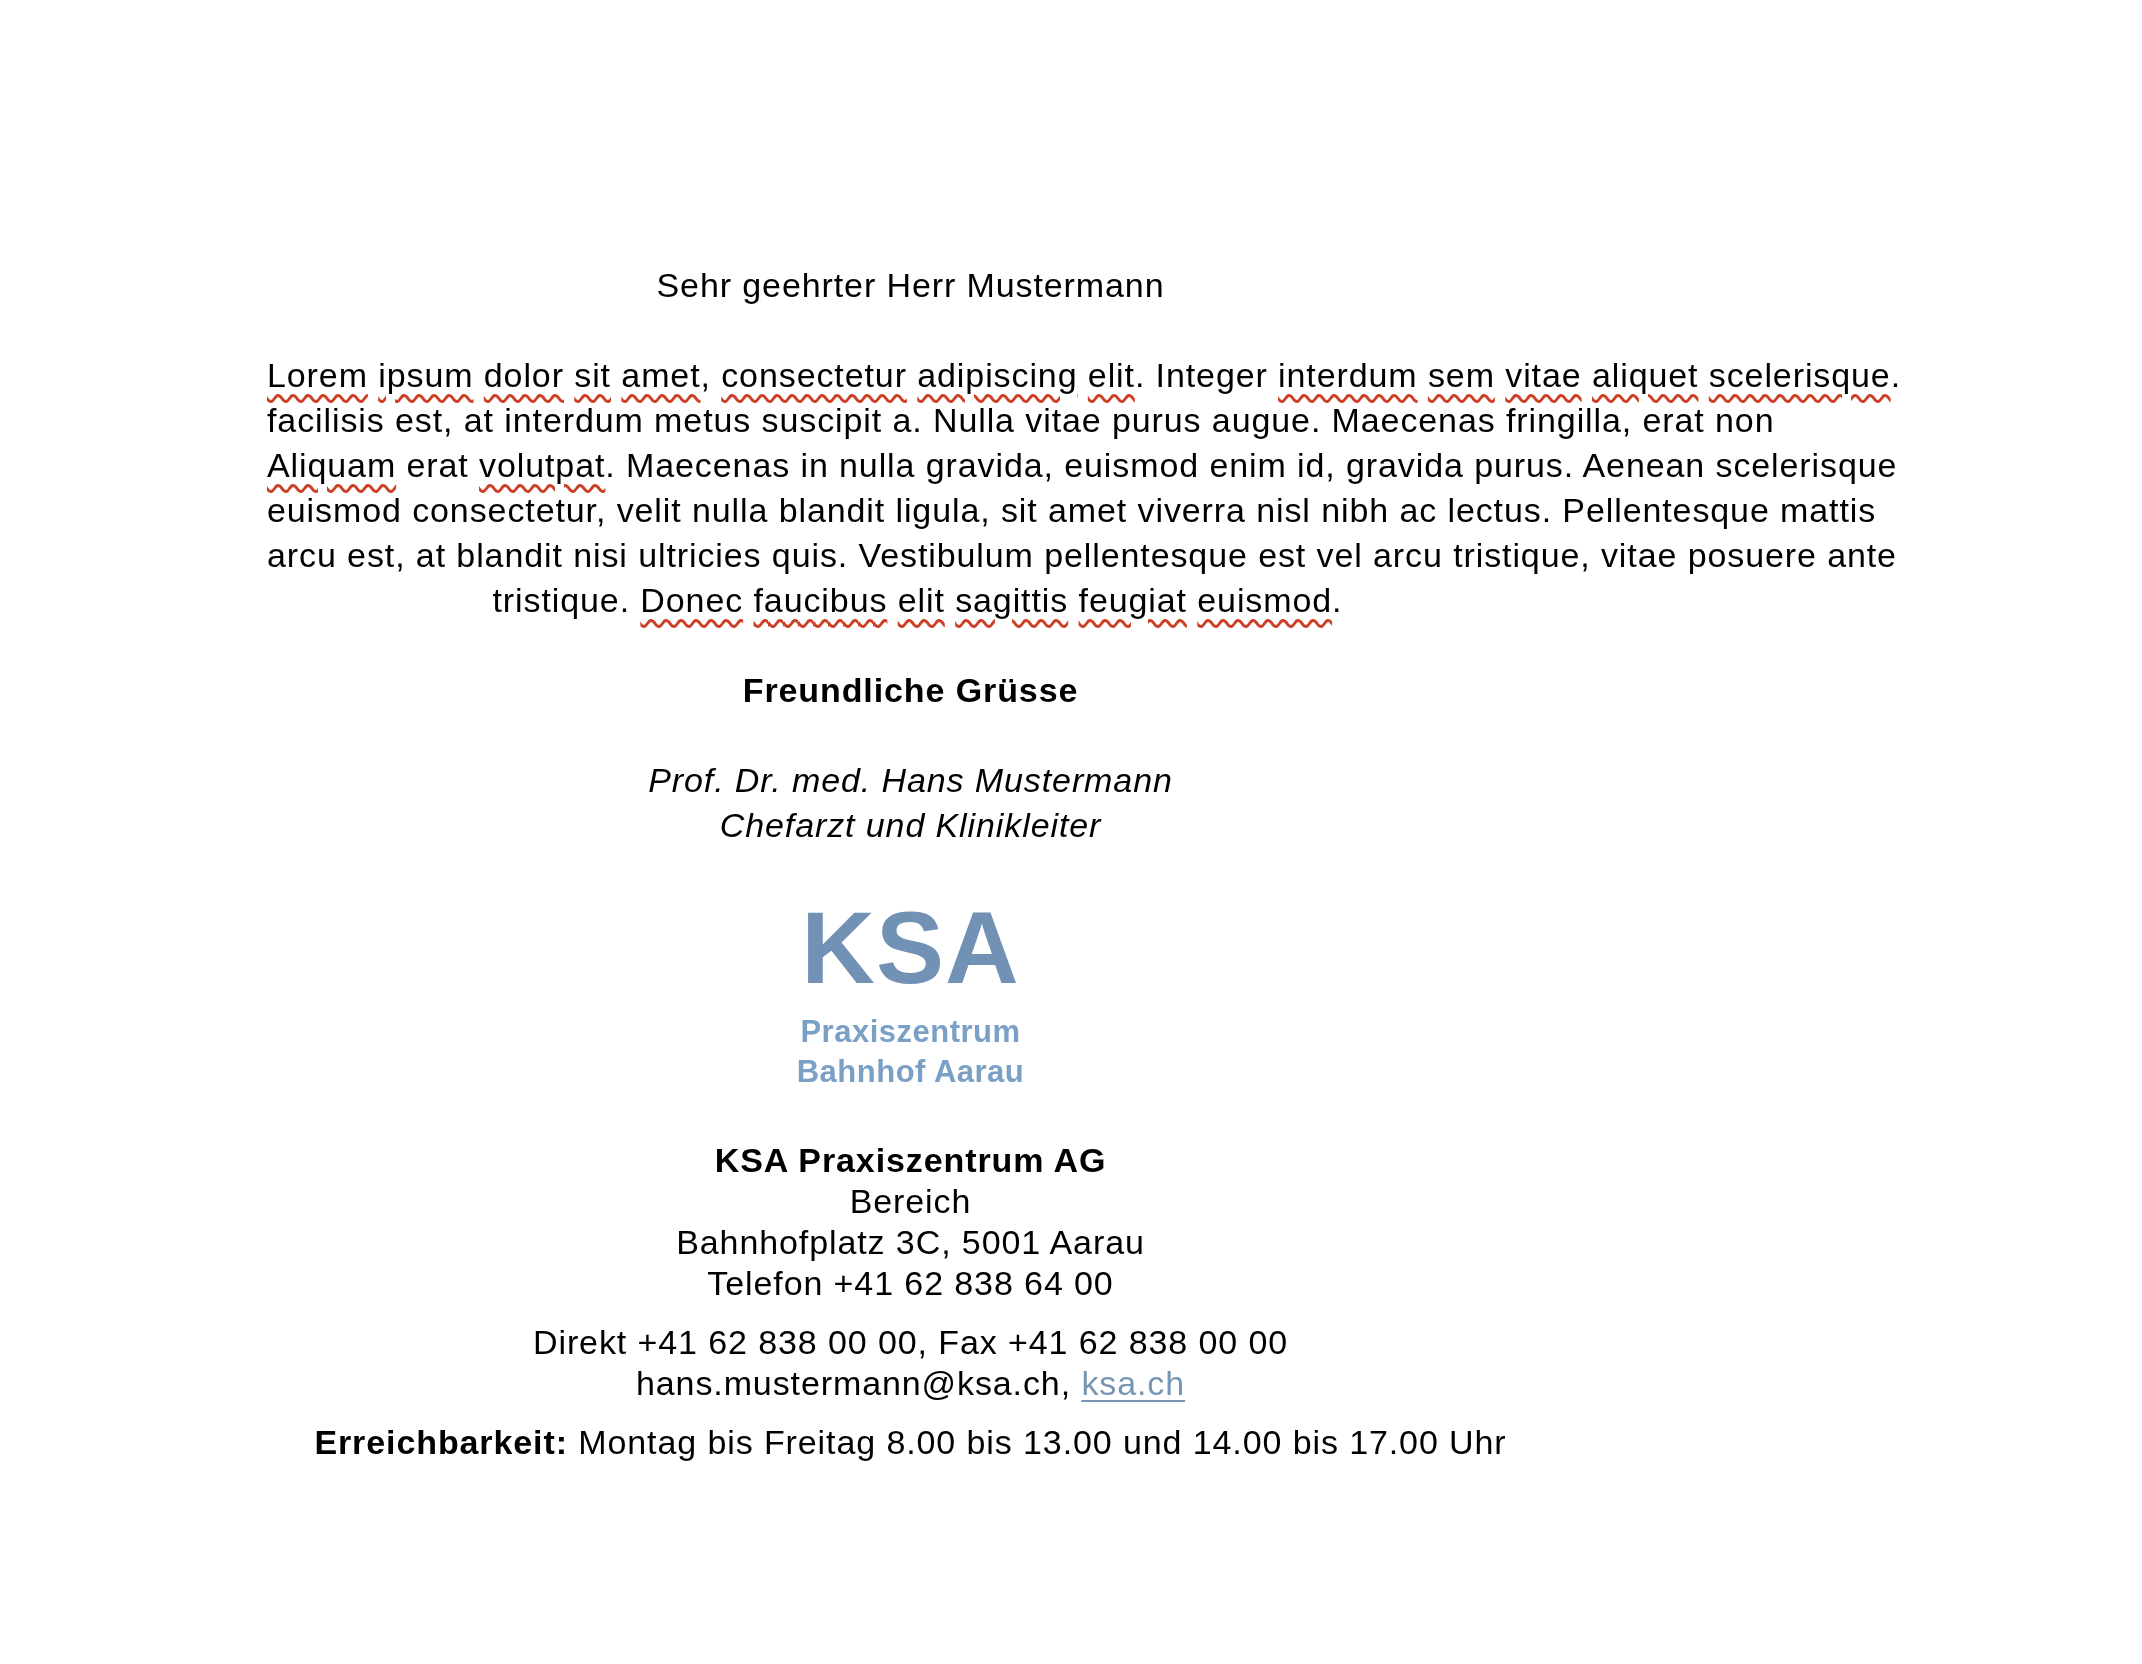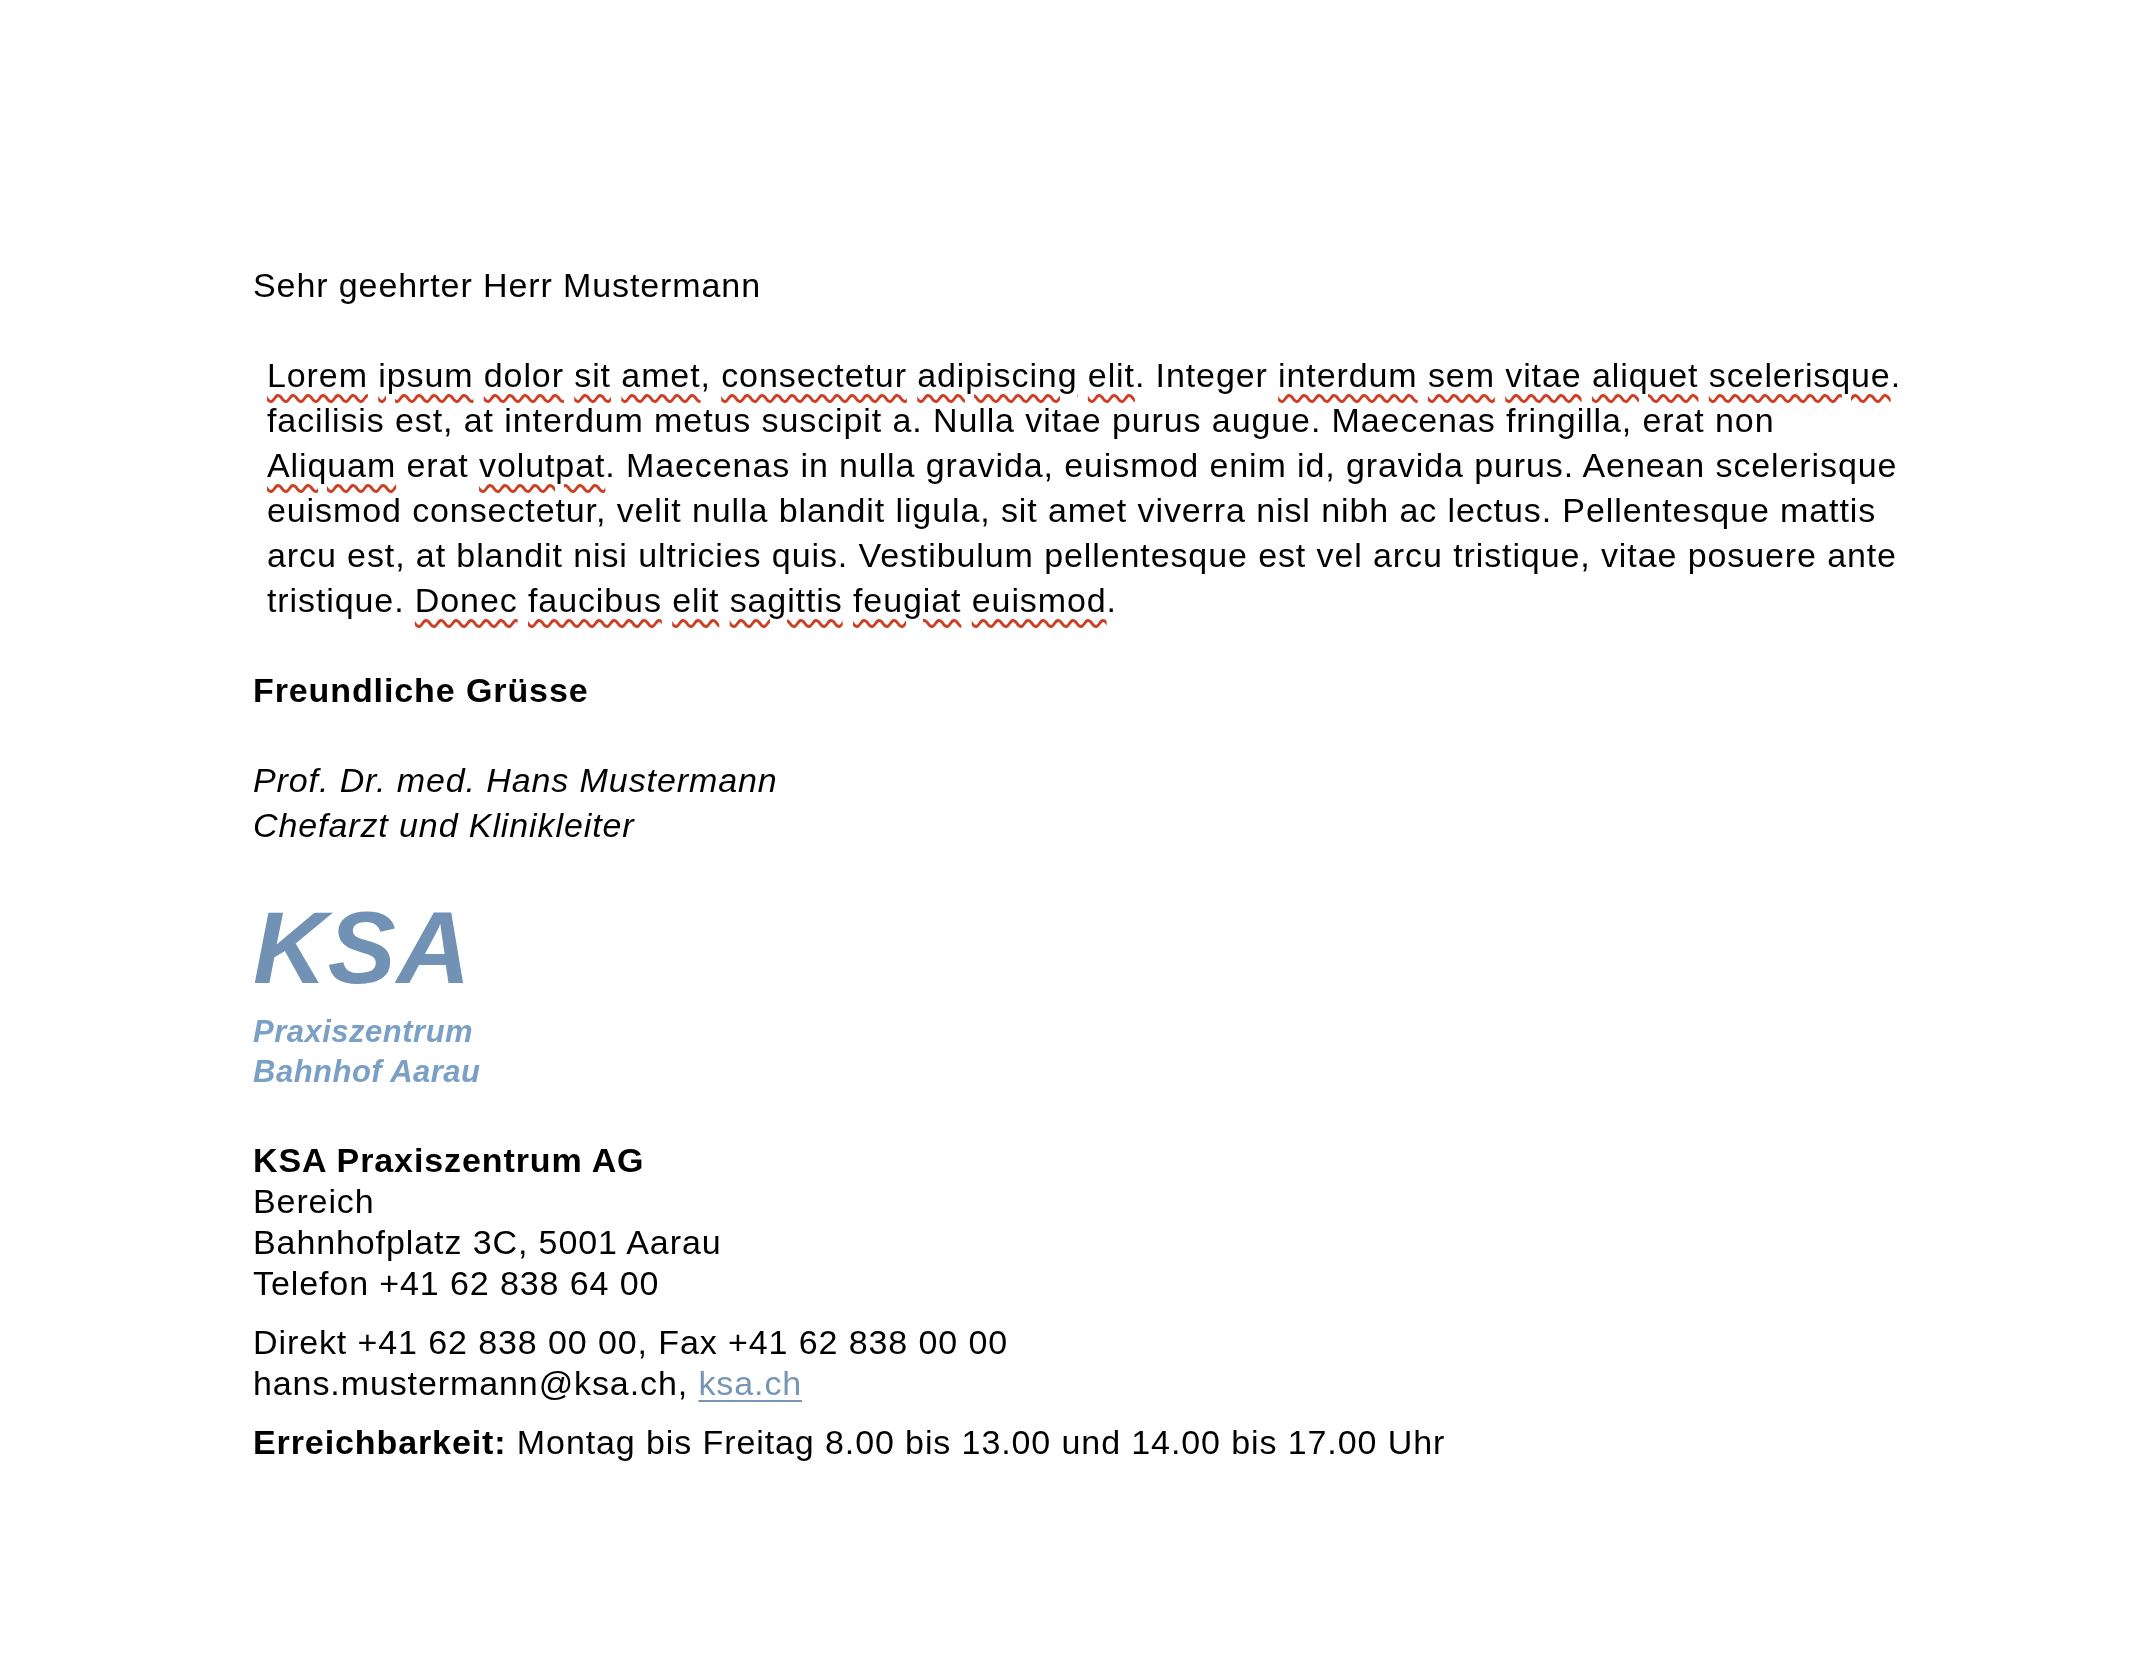--- a/index.html
+++ b/index.html
@@ -18,34 +18,35 @@
     font-family:"Liberation Sans",sans-serif;
     overflow:hidden;
   }
   .page{
     box-sizing:border-box;
     width:1728px;height:1664px;
     padding:263px 160px 0 253px;
     font-size:34px;
     line-height:45px;
     letter-spacing:0.9px;
+    text-align:center;
   }
   .greeting{white-space:nowrap;}
   .letter-body{margin-top:45px;white-space:nowrap;margin-left:14px;}
   .body-line{white-space:nowrap;}
   .misspelled{
     text-decoration-line:underline;
     text-decoration-style:wavy;
     text-decoration-color:var(--squiggle-color);
     text-decoration-thickness:2.5px;
     text-underline-offset:7px;
   }
   .closing{margin-top:45px;white-space:nowrap;font-weight:bold;}
   .signature{margin-top:45px;white-space:nowrap;font-style:italic;}
-  .logo{margin-top:56px;font-style:italic;}
+  .logo{margin-top:56px;}
   .logo-acronym{
     font-size:102px;
     line-height:88px;
     font-weight:bold;
     letter-spacing:1px;
     color:var(--logo-color);
   }
   .logo-sub{
     font-size:31px;
     line-height:40px;

